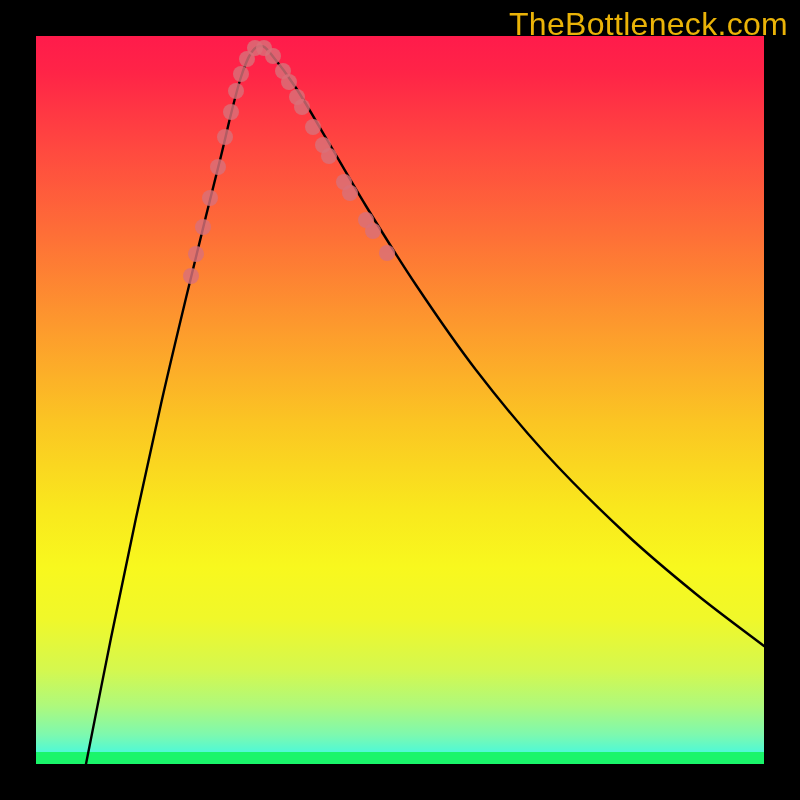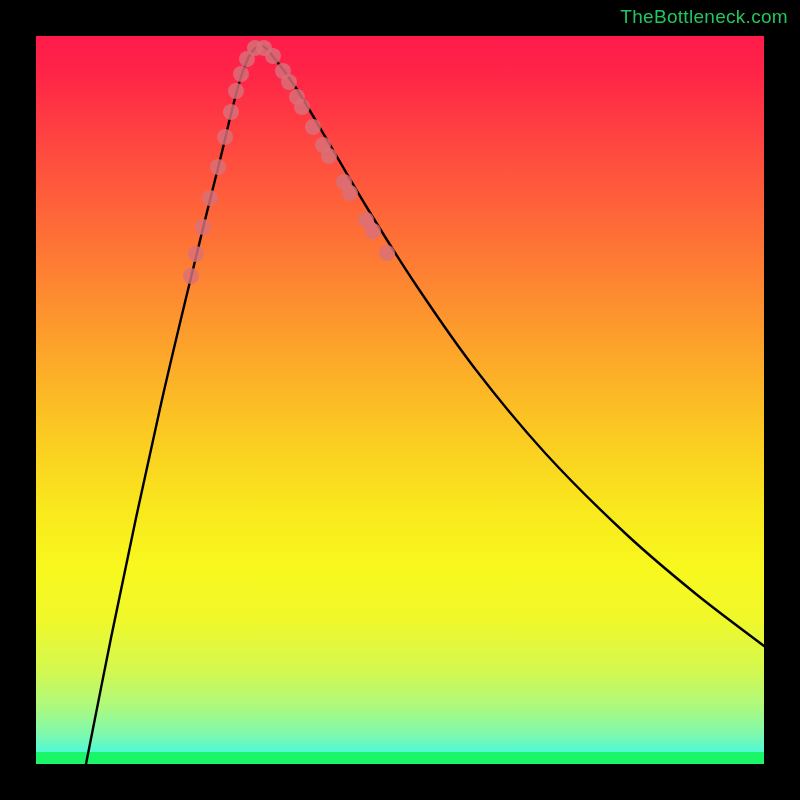--- a/index.html
+++ b/index.html
@@ -55,22 +55,22 @@
     left: 0;
     bottom: 0;
     width: 100%;
     height: 12px;
     background: #1af56a;
   }
   .watermark {
     position: absolute;
     top: 6px;
     right: 12px;
-    color: #22c55e;
-    font-size: 19px;
+    color: #eab308;
+    font-size: 32px;
     letter-spacing: 0.3px;
     font-weight: 400;
   }
   svg.curve {
     position: absolute;
     left: 0;
     top: 0;
     width: 100%;
     height: 100%;
   }

